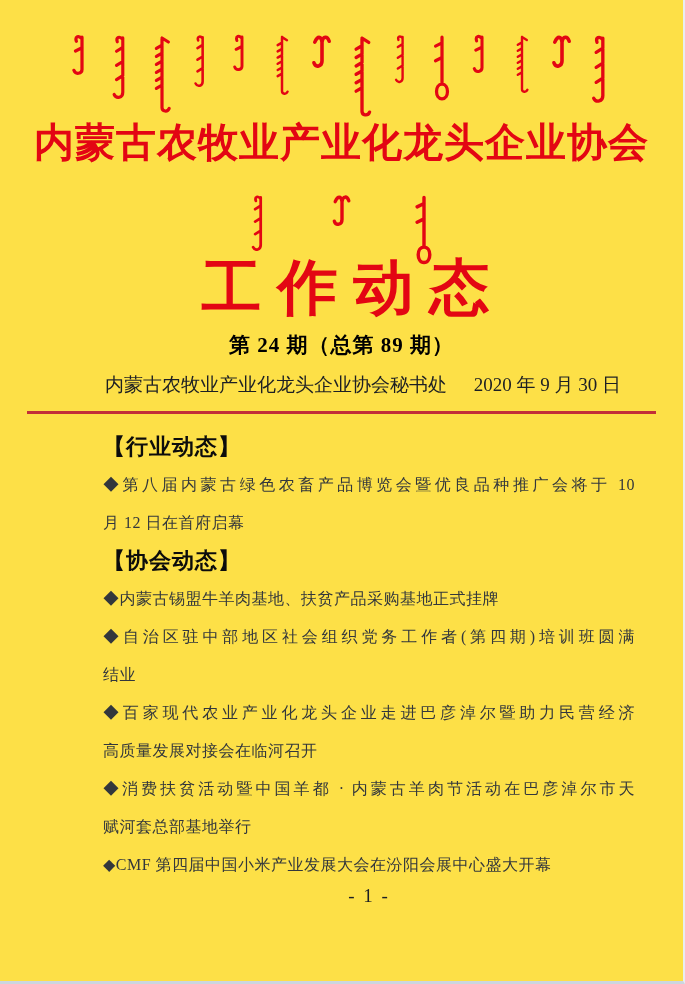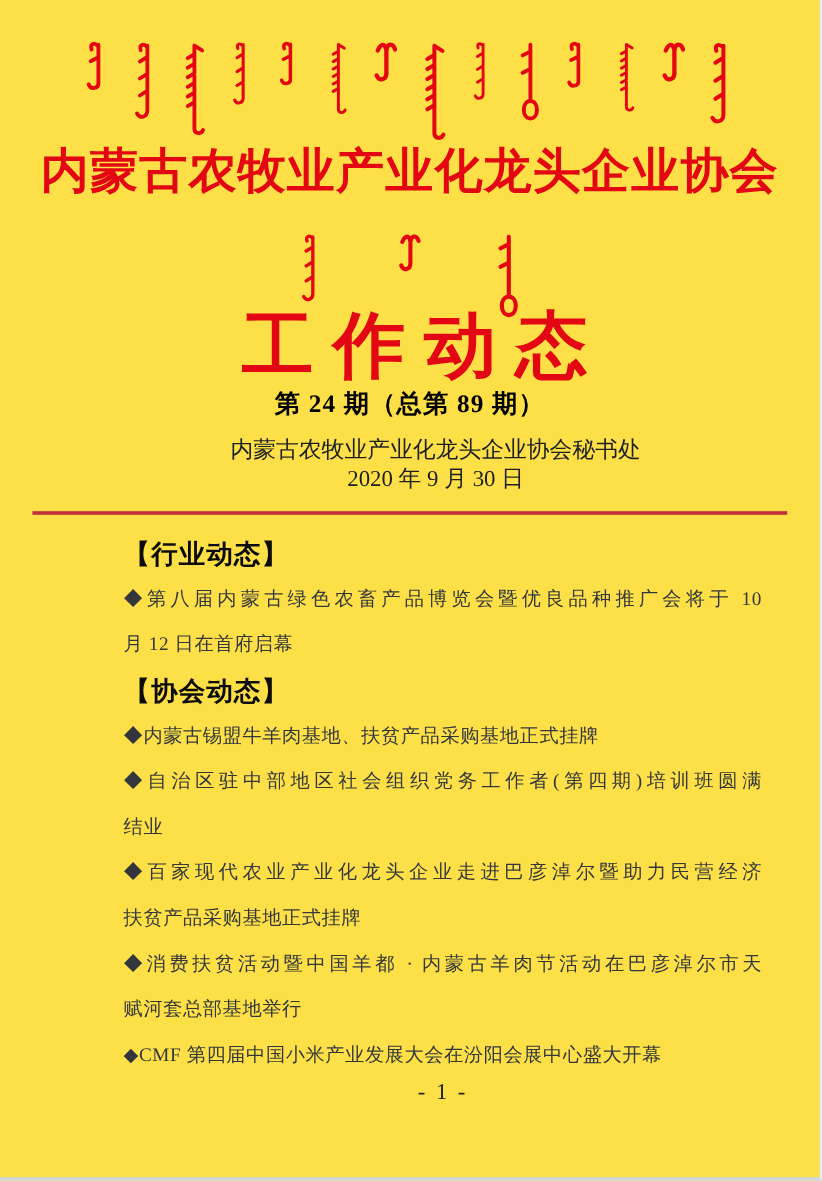--- a/index.html
+++ b/index.html
@@ -26,25 +26,25 @@
   .mong-mid{margin-top:26px;height:64px;gap:58px;}
   .org-title{
     font-size:40px;font-weight:bold;color:var(--red);
     line-height:50px;letter-spacing:1px;white-space:nowrap;
   }
   .main-title{
     margin-top:-2px;
     font-size:60px;font-weight:bold;color:var(--red);
     letter-spacing:16px;padding-left:24px;line-height:64px;white-space:nowrap;
   }
-  .issue-line{margin-top:3px;font-size:21px;font-weight:bold;color:#000;line-height:26px;letter-spacing:1px;}
+  .issue-line{margin-top:12px;font-size:21px;font-weight:bold;color:#000;line-height:26px;letter-spacing:1px;}
   .pub-line{
     margin-top:15px;padding:0 62px 0 105px;
     display:flex;justify-content:space-between;
-    font-size:19px;color:#1c1f24;line-height:24px;flex-direction:column;
+    font-size:19px;color:#1c1f24;line-height:24px;
   }
   .rule{margin:14px 27px 0 27px;border:none;border-top:3px solid var(--rule-red);height:0;}
   
   .doc-body{padding:0 48px 0 103px;}
   .toc-heading{
     margin-top:36px;text-align:center;
     font-size:22px;font-weight:bold;color:#0c0c0c;
     letter-spacing:12px;padding-left:12px;line-height:28px;
     font-family:"Liberation Sans", sans-serif;
   }
@@ -186,21 +186,21 @@
         <div class="line line-full">
         <span>◆自治区驻中部地区社会组织党务工作者(第四期)培训班圆满</span>
       </div>
         <div class="line line-plain">
         <span>结业</span>
       </div>
         <div class="line line-full">
         <span>◆百家现代农业产业化龙头企业走进巴彦淖尔暨助力民营经济</span>
       </div>
         <div class="line line-plain">
-        <span>扶贫产品采购基地正式挂牌</span>
+        <span>高质量发展对接会在临河召开</span>
       </div>
         <div class="line line-full">
         <span>◆消费扶贫活动暨中国羊都 · 内蒙古羊肉节活动在巴彦淖尔市天</span>
       </div>
         <div class="line line-plain">
         <span>赋河套总部基地举行</span>
       </div>
         <div class="line line-plain">
         <span>◆CMF 第四届中国小米产业发展大会在汾阳会展中心盛大开幕</span>
       </div>

